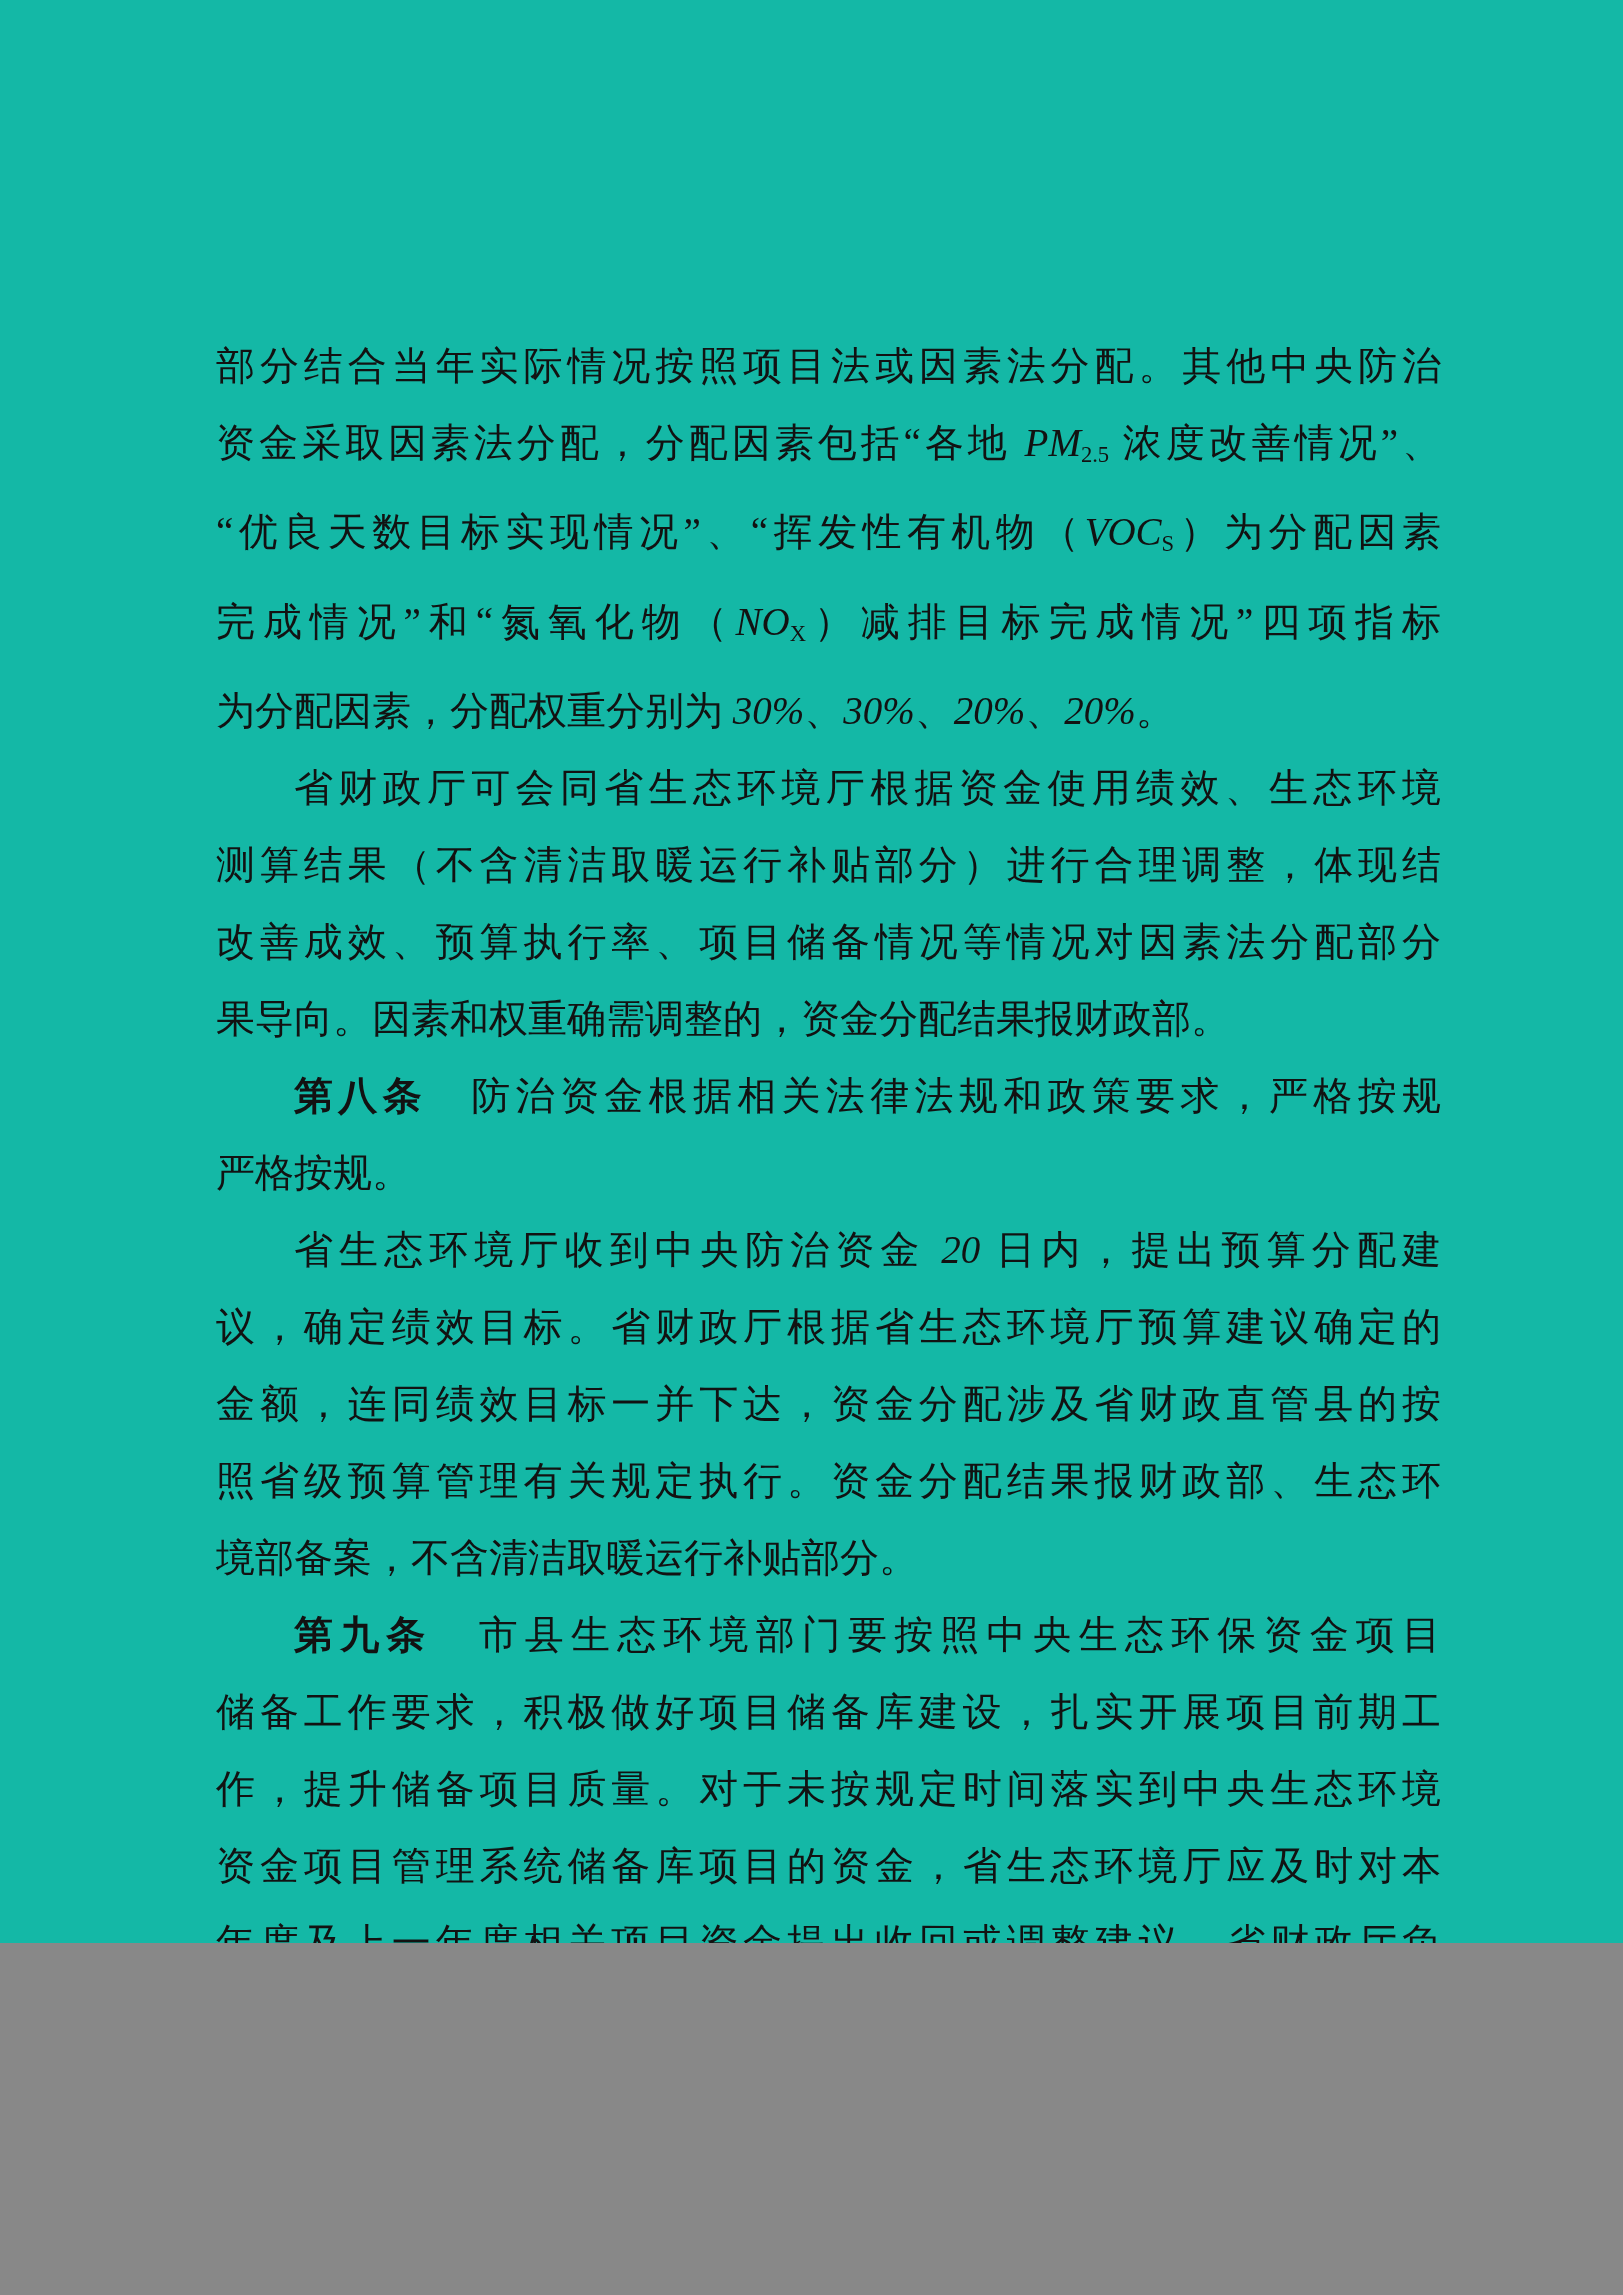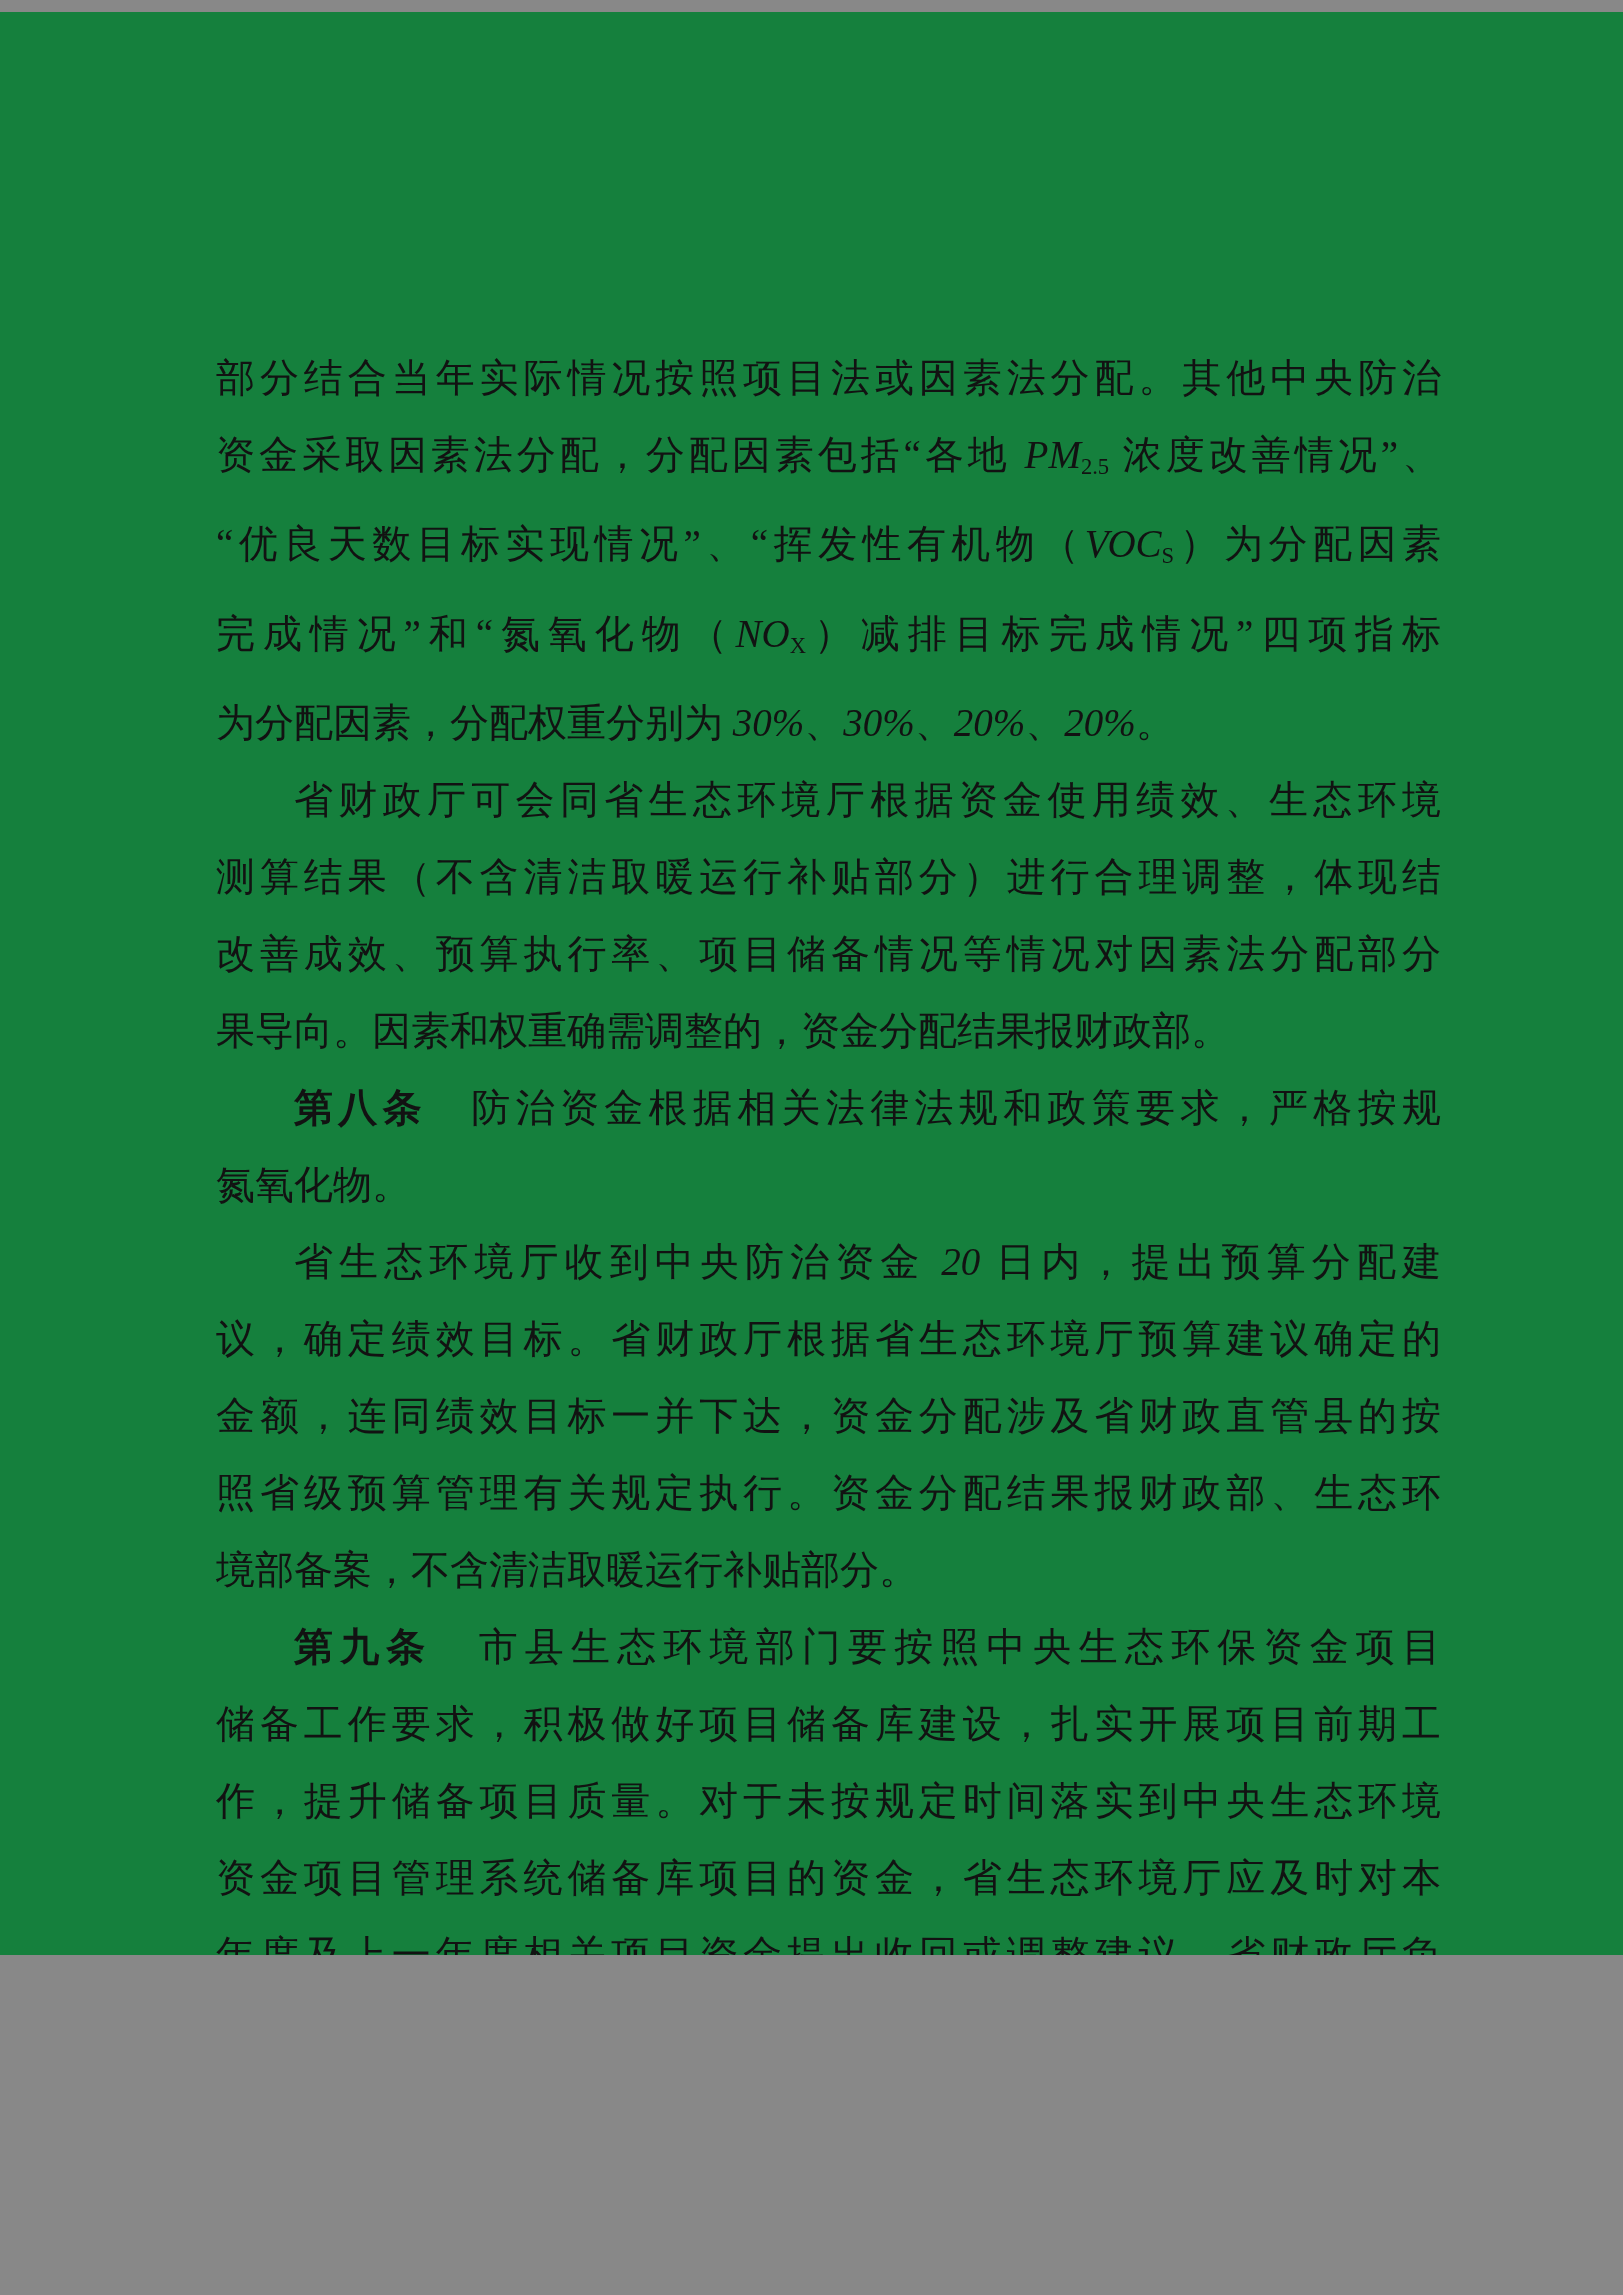--- a/index.html
+++ b/index.html
@@ -1,21 +1,21 @@
 <!DOCTYPE html>
 <html style="font-size:10.5px"><head>
 <meta charset="utf-8">
 <style>
   html,body { margin:0; padding:0; background:#888; }
   .page {
     position: relative;
     width: 1623px;
     height: 1943px;
-    background: #15803d;
-    margin: 12px auto;
+    background: #14b8a6;
+    margin: 0 auto;
     overflow: hidden;
     color: #121212;
   }
   .body-text {
     position: absolute;
     left: 216px;
     top: 327px;
     width: 1225px;
     font-family: "Liberation Serif", "DejaVu Serif", serif;
     font-size: 39px;
@@ -54,21 +54,21 @@
       <div class="line justify"><span class="seg">部分结合当年实际情况按照项目法或因素法分配。其他中央防治</span></div>
       <div class="line justify"><span class="seg">资金采取因素法分配，分配因素包括“各地 </span><span class="seg seg-latin">PM</span><span class="seg seg-latin-sub">2.5</span><span class="seg"> 浓度改善情况”、</span></div>
       <div class="line justify"><span class="seg">“优良天数目标实现情况”、“挥发性有机物（</span><span class="seg seg-latin">VOC</span><span class="seg seg-latin-sub">S</span><span class="seg">）为分配因素</span></div>
       <div class="line justify"><span class="seg">完成情况”和“氮氧化物（</span><span class="seg seg-latin">NO</span><span class="seg seg-latin-sub">X</span><span class="seg">）减排目标完成情况”四项指标</span></div>
       <div class="line end"><span class="seg">为分配因素，分配权重分别为 </span><span class="seg seg-latin">30%</span><span class="seg">、</span><span class="seg seg-latin">30%</span><span class="seg">、</span><span class="seg seg-latin">20%</span><span class="seg">、</span><span class="seg seg-latin">20%</span><span class="seg">。</span></div>
       <div class="line justify indent"><span class="seg">省财政厅可会同省生态环境厅根据资金使用绩效、生态环境</span></div>
       <div class="line justify"><span class="seg">测算结果（不含清洁取暖运行补贴部分）进行合理调整，体现结</span></div>
       <div class="line justify"><span class="seg">改善成效、预算执行率、项目储备情况等情况对因素法分配部分</span></div>
       <div class="line end"><span class="seg">果导向。因素和权重确需调整的，资金分配结果报财政部。</span></div>
       <div class="line justify indent"><span class="seg seg-bold">第八条</span><span class="seg">　防治资金根据相关法律法规和政策要求，严格按规</span></div>
-      <div class="line end"><span class="seg">氮氧化物。</span></div>
+      <div class="line end"><span class="seg">严格按规。</span></div>
       <div class="line justify indent"><span class="seg">省生态环境厅收到中央防治资金 </span><span class="seg seg-latin">20</span><span class="seg"> 日内，提出预算分配建</span></div>
       <div class="line justify"><span class="seg">议，确定绩效目标。省财政厅根据省生态环境厅预算建议确定的</span></div>
       <div class="line justify"><span class="seg">金额，连同绩效目标一并下达，资金分配涉及省财政直管县的按</span></div>
       <div class="line justify"><span class="seg">照省级预算管理有关规定执行。资金分配结果报财政部、生态环</span></div>
       <div class="line end"><span class="seg">境部备案，不含清洁取暖运行补贴部分。</span></div>
       <div class="line justify indent"><span class="seg seg-bold">第九条</span><span class="seg">　市县生态环境部门要按照中央生态环保资金项目</span></div>
       <div class="line justify"><span class="seg">储备工作要求，积极做好项目储备库建设，扎实开展项目前期工</span></div>
       <div class="line justify"><span class="seg">作，提升储备项目质量。对于未按规定时间落实到中央生态环境</span></div>
       <div class="line justify"><span class="seg">资金项目管理系统储备库项目的资金，省生态环境厅应及时对本</span></div>
       <div class="line justify"><span class="seg">年度及上一年度相关项目资金提出收回或调整建议，省财政厅负</span></div>

